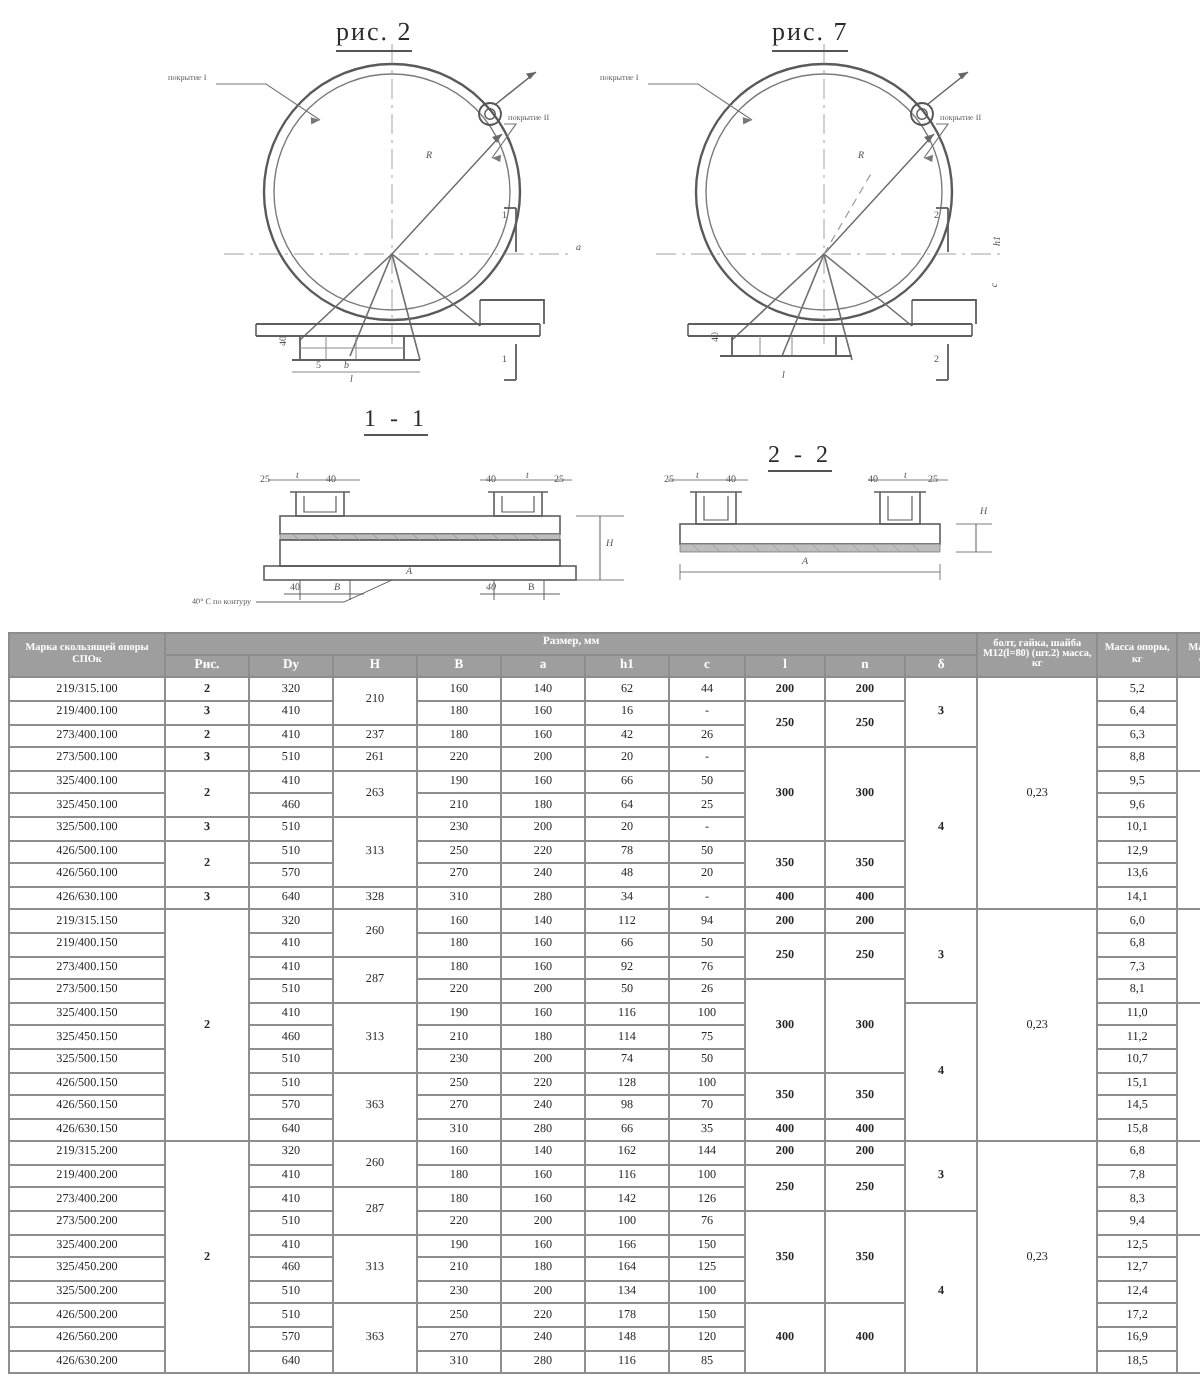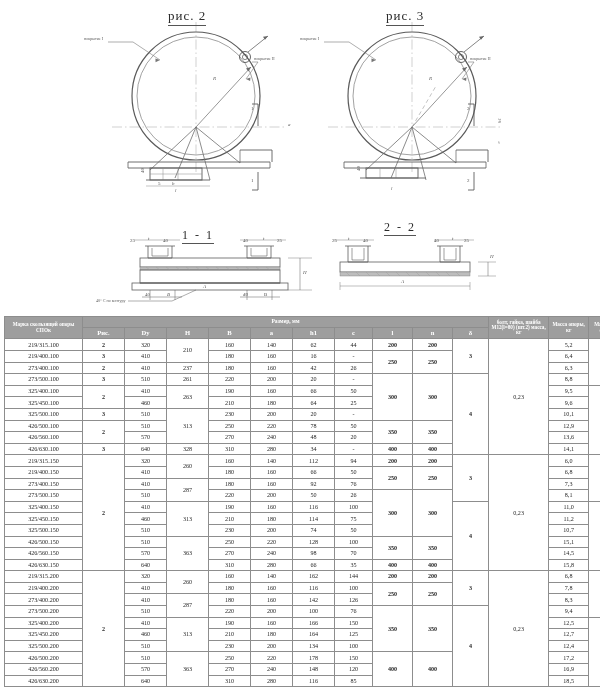--- a/index.html
+++ b/index.html
@@ -242,21 +242,21 @@
           <line x1="478" y1="262" x2="496" y2="262" stroke-width="0.4"></line>
           <line x1="478" y1="276" x2="496" y2="276" stroke-width="0.4"></line>
           <line x1="488" y1="262" x2="488" y2="276" stroke-width="0.5"></line>
           <line x1="334" y1="240" x2="374" y2="240" stroke-width="0.4"></line>
           <line x1="434" y1="240" x2="474" y2="240" stroke-width="0.4"></line>
         </g>
       </g>
     </svg>
 
     <div class="fig-title" style="left:168px;top:8px;">рис. 2</div>
-    <div class="fig-title" style="left:386px;top:8px;">рис. 3</div>
+    <div class="fig-title" style="left:386px;top:8px;">рис. 7</div>
 
     <div class="lbl" style="left:84px;top:36px;">покрытие I</div>
     <div class="lbl" style="left:254px;top:56px;">покрытие II</div>
     <div class="lbl" style="left:300px;top:36px;">покрытие I</div>
     <div class="lbl" style="left:470px;top:56px;">покрытие II</div>
 
     <div class="dim" style="left:213px;top:76px;font-style:italic;">R</div>
     <div class="dim" style="left:429px;top:76px;font-style:italic;">R</div>
 
     <div class="dim" style="left:251px;top:106px;">1</div>
@@ -268,21 +268,21 @@
     <div class="dim" style="left:172px;top:181px;font-style:italic;">b</div>
     <div class="dim" style="left:158px;top:181px;">5</div>
     <div class="dim" style="left:175px;top:188px;font-style:italic;">l</div>
     <div class="dim" style="left:288px;top:122px;font-style:italic;">a</div>
 
     <div class="dim" style="left:356px;top:166px;transform:rotate(-90deg);">40</div>
     <div class="dim" style="left:497px;top:118px;transform:rotate(-90deg);font-style:italic;">h1</div>
     <div class="dim" style="left:497px;top:140px;transform:rotate(-90deg);font-style:italic;">c</div>
     <div class="dim" style="left:391px;top:186px;font-style:italic;">l</div>
 
-    <div class="sec-title" style="left:182px;top:228px;">1 - 1</div>
+    <div class="sec-title" style="left:182px;top:202px;">1 - 1</div>
     <div class="sec-title" style="left:384px;top:220px;text-align:right;">2 - 2</div>
 
     <div class="dim" style="left:130px;top:238px;">25</div>
     <div class="dim" style="left:148px;top:236px;font-style:italic;">t</div>
     <div class="dim" style="left:163px;top:238px;">40</div>
     <div class="dim" style="left:243px;top:238px;">40</div>
     <div class="dim" style="left:263px;top:236px;font-style:italic;">t</div>
     <div class="dim" style="left:277px;top:238px;">25</div>
     <div class="dim" style="left:145px;top:292px;">40</div>
     <div class="dim" style="left:167px;top:292px;font-style:italic;">B</div>

